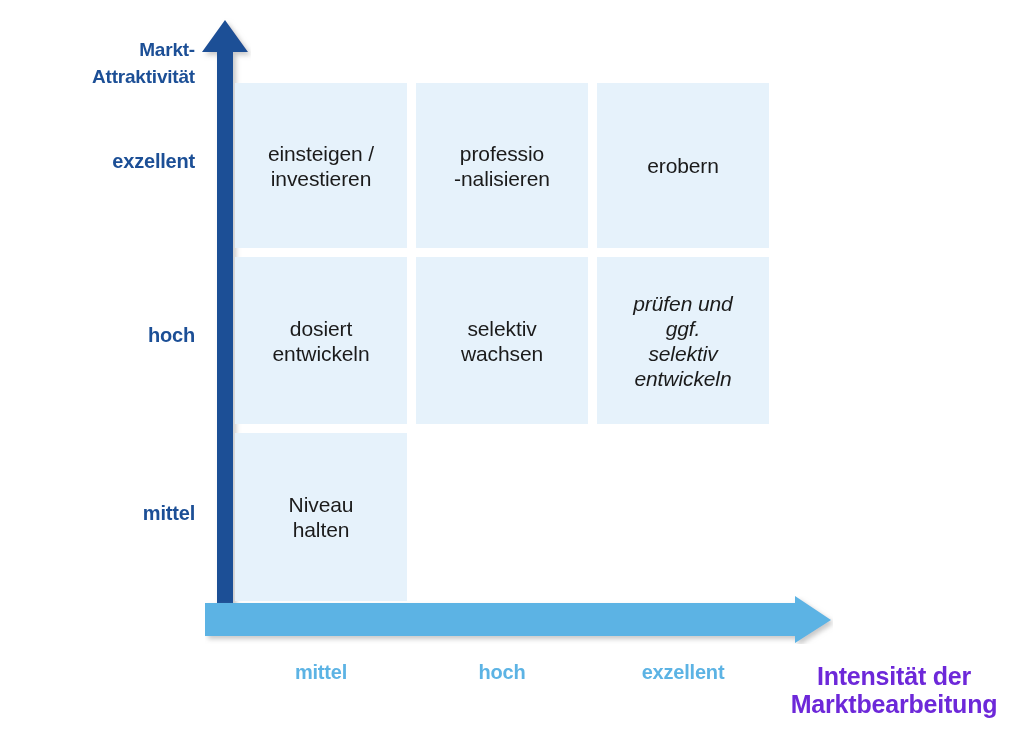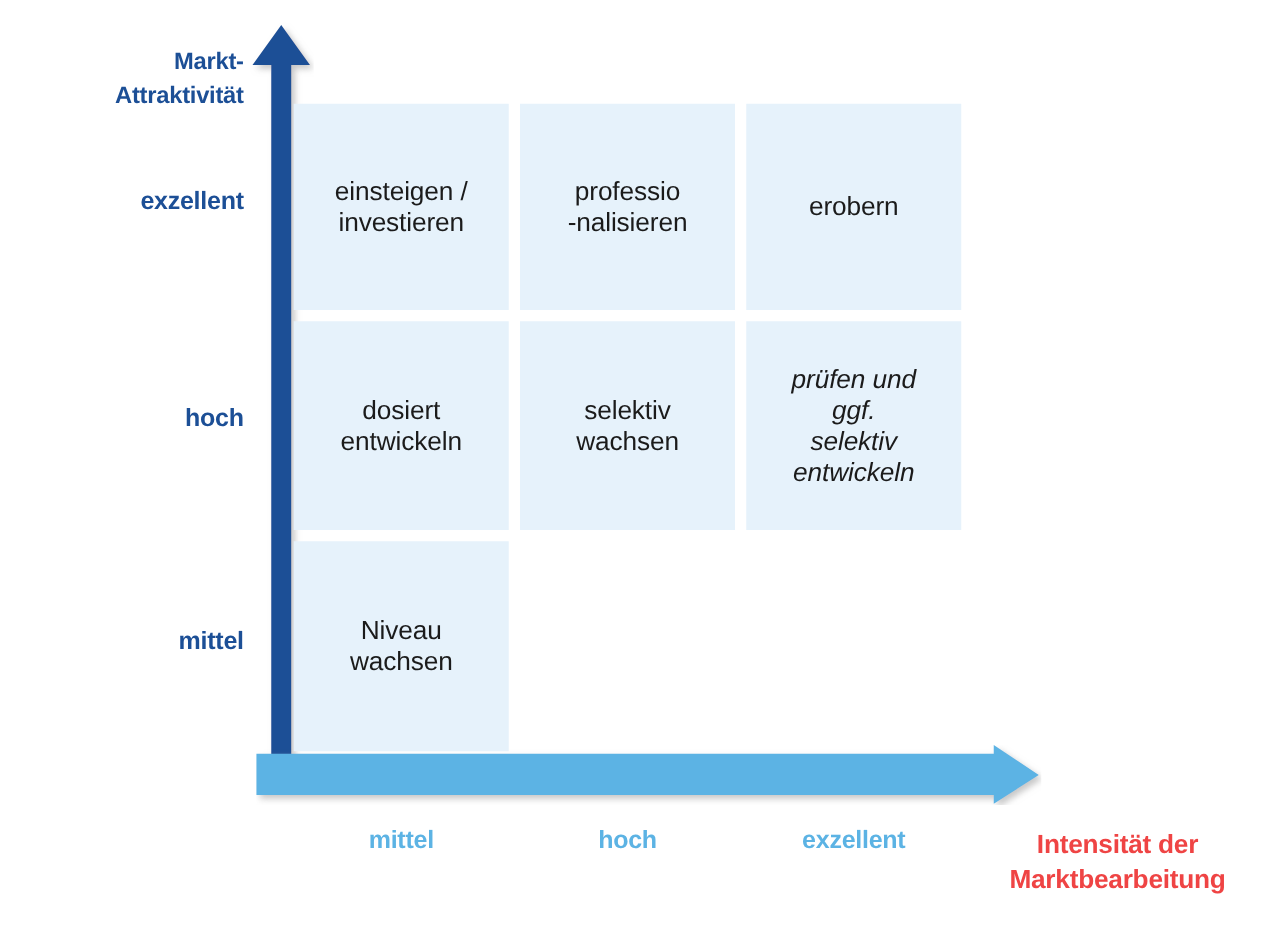--- a/index.html
+++ b/index.html
@@ -57,23 +57,23 @@
   .x-tick.c0 { left: 235px; width: 172px; }
   .x-tick.c1 { left: 416px; width: 172px; }
   .x-tick.c2 { left: 597px; width: 172px; }
 
   .x-axis-title {
     position: absolute;
     left: 758px;
     top: 662px;
     width: 272px;
     text-align: center;
-    color: #ef4444;
+    color: #6d28d9;
     font-weight: bold;
-    font-size: 21px;
+    font-size: 25px;
     line-height: 28px;
     letter-spacing: -0.2px;
   }
 
   
   .arrow-v {
     position: absolute;
     left: 199px;
     top: 18px;
     width: 52px;
@@ -172,21 +172,21 @@
     </div>
 
     <div class="cell">
       <span class="cell-text" style="white-space: pre-line; font-style: italic;">prüfen und
 ggf.
 selektiv
 entwickeln</span>
     </div>
     <div class="cell">
       <span class="cell-text" style="white-space: pre-line;">Niveau
-wachsen</span>
+halten</span>
     </div>
 
   </div>
 
   <div class="x-tick c0">mittel</div>
   <div class="x-tick c1">hoch</div>
   <div class="x-tick c2">exzellent</div>
 
   <div class="x-axis-title" style="white-space: pre-line;">Intensität der
 Marktbearbeitung</div>

